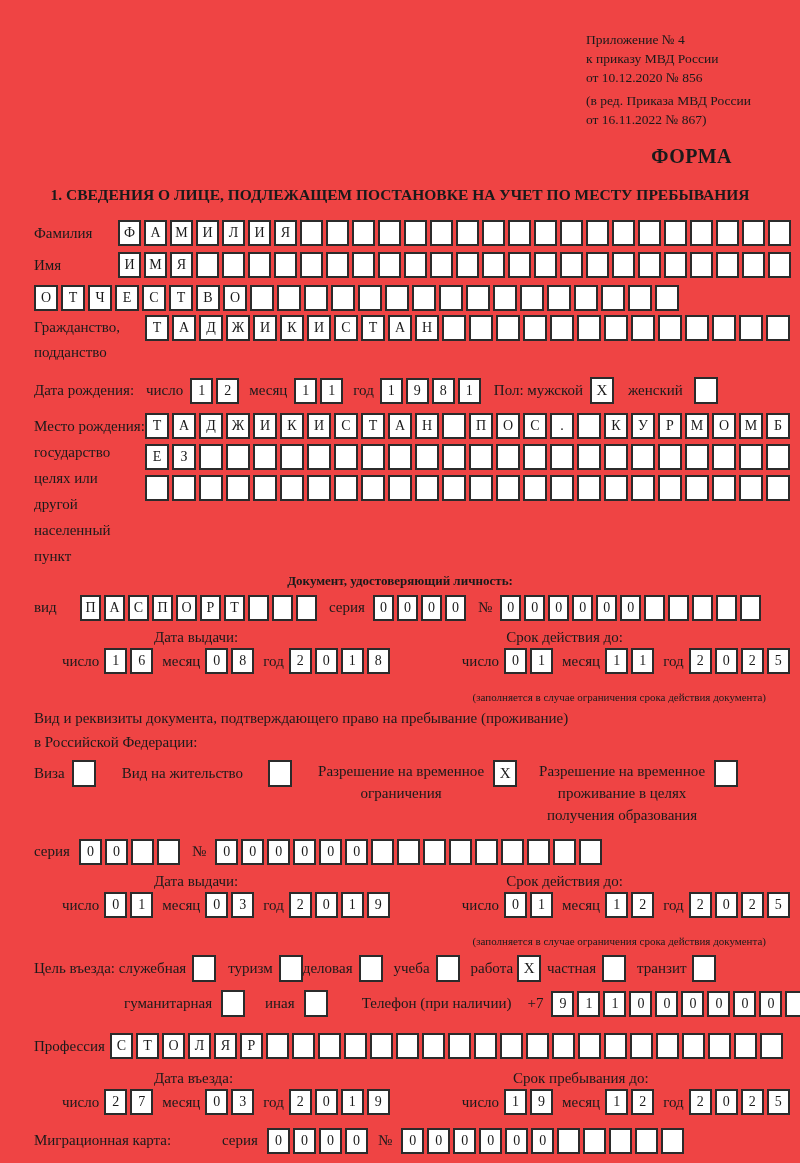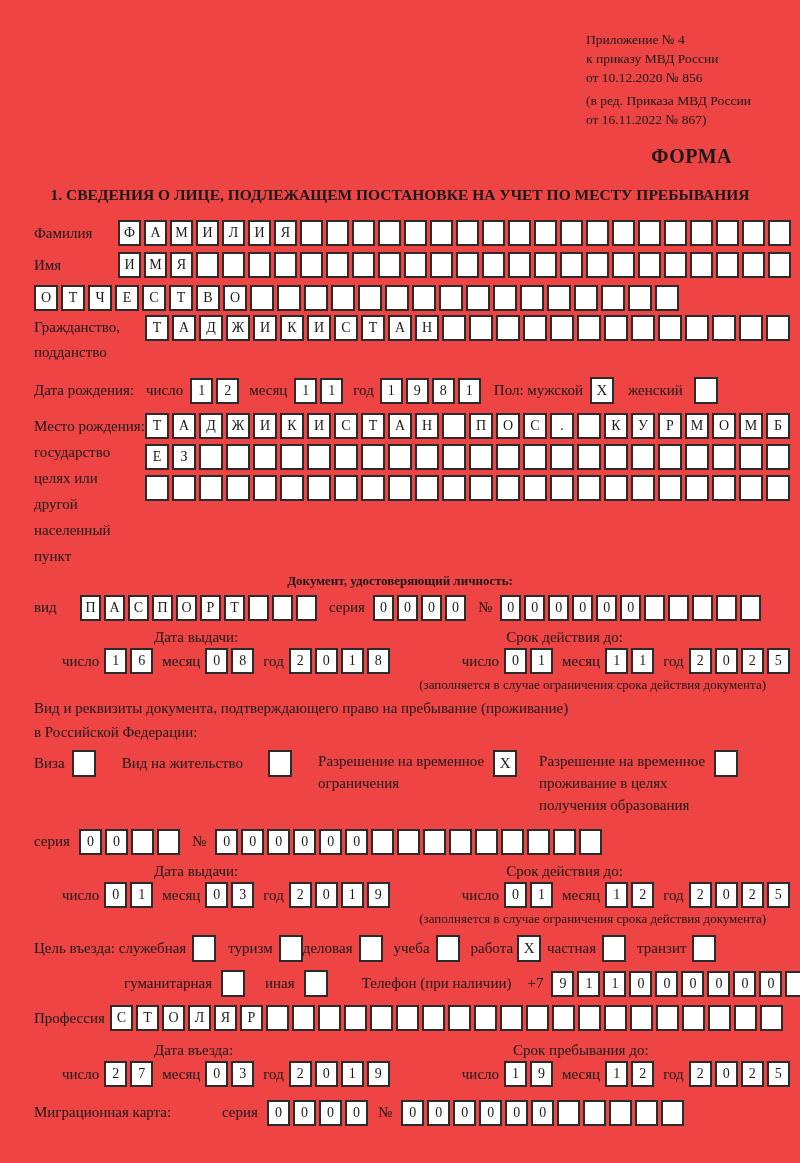--- a/index.html
+++ b/index.html
@@ -40,25 +40,25 @@
     width:24px; height:27px; border:2px solid #2b2b2b; background:#fff;
     display:flex; align-items:center; justify-content:center; font-size:15px; flex:none;
   }
 
   
   .dg { display:flex; align-items:center; flex:none; }
   .dg .dlbl { margin-right:5px; }
   .dg .cells { margin-right:9px; }
   .dg .cells:last-child { margin-right:0; }
   .date-labels { display:flex; font-size:15px; }
-  .note { text-align:right; font-size:13px; margin-top:3px; }
+  .note { text-align:right; font-size:11px; margin-top:17px; }
 
   .opt { display:flex; align-items:flex-start; flex:none; }
   .opt .optlbl { line-height:27px; margin-right:7px; }
-  .opt .optblock { line-height:22px; margin-right:9px; }
+  .opt .optblock { text-align:center; line-height:22px; margin-right:9px; }
 </style>
 </head>
 <body>
 
 <div class="page">
 
   <div class="appendix">
     <div>Приложение № 4</div>
     <div>к приказу МВД России</div>
     <div>от 10.12.2020 № 856</div>
@@ -532,21 +532,21 @@
         <div class="cell">0</div>
         <div class="cell">0</div>
         <div class="cell">0</div>
         <div class="cell">0</div>
         <div class="cell">0</div>
         <div class="cell">0</div>
         <div class="cell"></div>
       </div>
   </div>
 
-  <div class="row" style="margin-top:8px">
+  <div class="row" style="margin-top:16px">
     <div class="lbl" style="width:76px">Профессия</div>
     <div class="cells">
         <div class="cell">С</div>
         <div class="cell">Т</div>
         <div class="cell">О</div>
         <div class="cell">Л</div>
         <div class="cell">Я</div>
         <div class="cell">Р</div>
         <div class="cell"></div>
         <div class="cell"></div>

